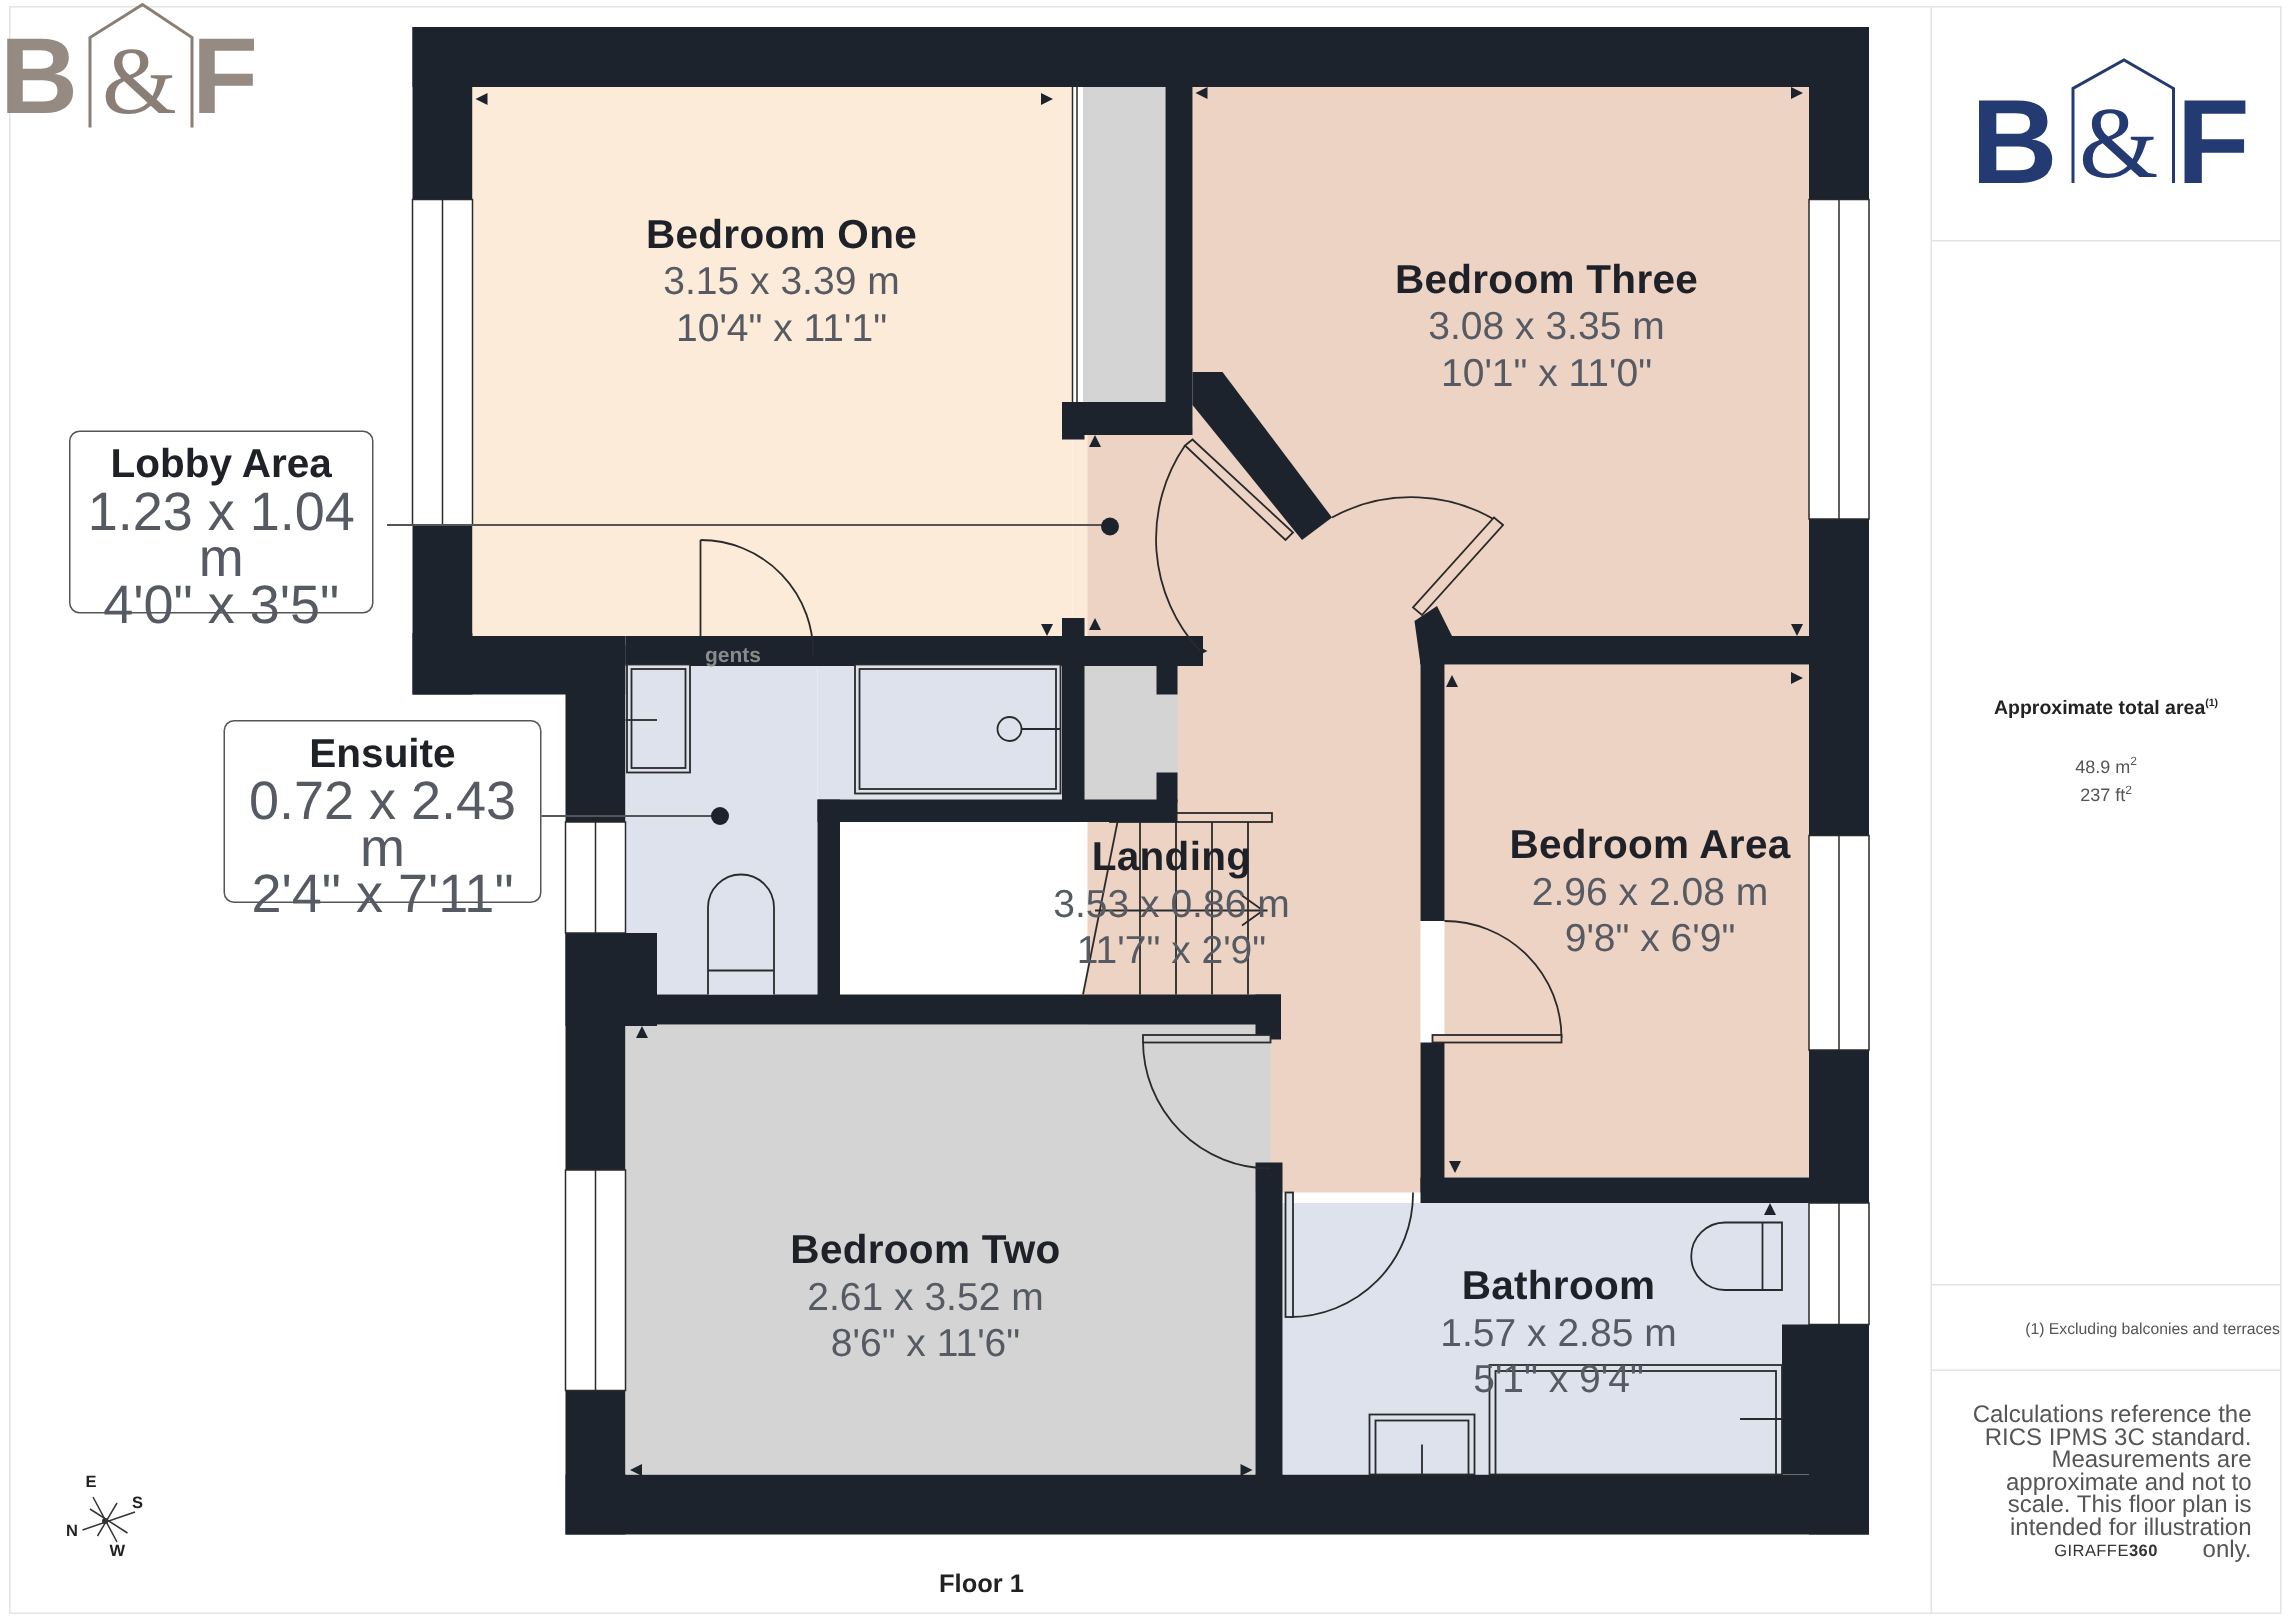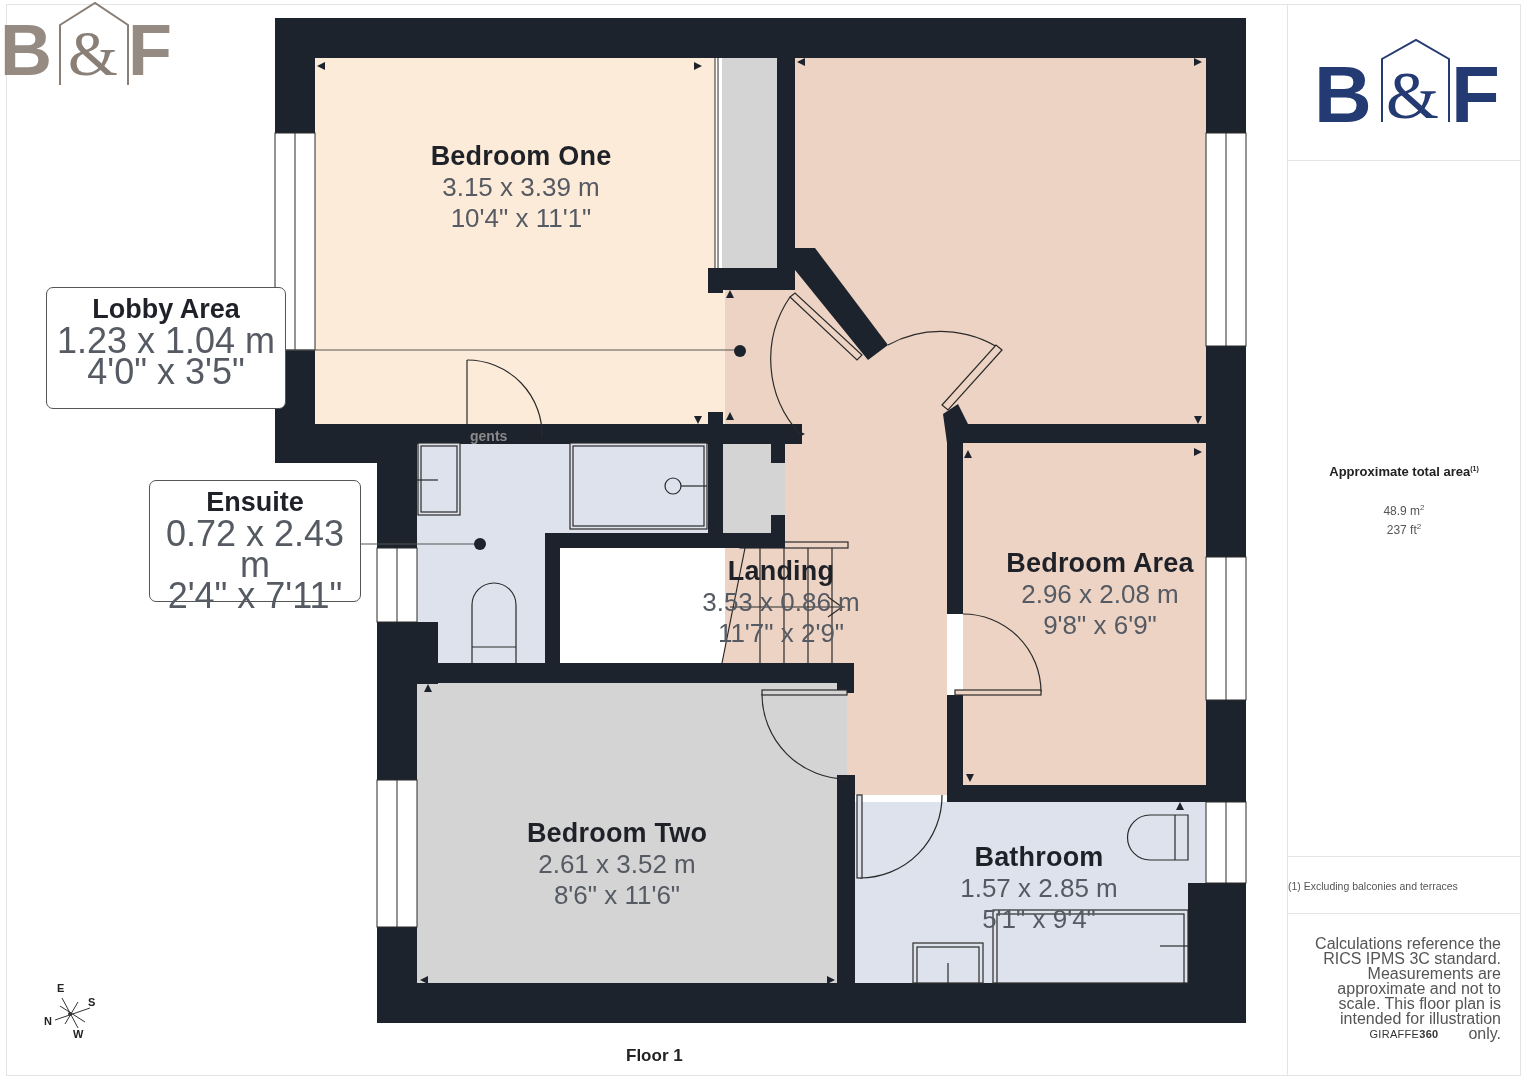--- a/index.html
+++ b/index.html
@@ -7,21 +7,21 @@
   .frame{position:absolute;left:6px;top:4px;width:1515px;height:1072px;border:1px solid #e4e4e4;box-sizing:border-box;}
   .plan-area{position:absolute;left:0;top:0;width:1287px;height:1080px;}
   .plan-area svg{position:absolute;left:0;top:0;}
   .side{position:absolute;left:1287px;top:4px;width:233px;height:1072px;border-left:1px solid #e4e4e4;box-sizing:border-box;}
   .side .logo{position:absolute;left:0;top:0;width:100%;height:156px;border-bottom:1px solid #e4e4e4;}
   .side .area{position:absolute;left:0;top:460px;width:100%;text-align:center;}
   .side .area .lbl{font-weight:bold;font-size:13px;color:#222;}
   .side .area .lbl sup{font-size:7px;}
   .side .area .val{font-size:12px;color:#555;margin-top:24px;}
   .side .area .val2{font-size:12px;color:#555;margin-top:4px;}
-  .side .note{position:absolute;left:0;top:852px;width:100%;height:58px;border-top:1px solid #e4e4e4;border-bottom:1px solid #e4e4e4;box-sizing:border-box;text-align:left;font-size:10.5px;color:#555;line-height:58px;}
+  .side .note{position:absolute;left:0;top:852px;width:100%;height:58px;border-top:1px solid #e4e4e4;border-bottom:1px solid #e4e4e4;box-sizing:border-box;text-align:right;font-size:10.5px;color:#555;line-height:58px;}
   .side .disc{position:absolute;left:20px;top:932px;width:193px;text-align:right;font-size:16px;color:#555;line-height:15px;}
   .side .brand{position:absolute;left:0;top:1024px;width:100%;text-align:center;font-size:11px;color:#333;letter-spacing:0.3px;}
   .side .brand b{font-weight:bold;}
   .room-label{position:absolute;text-align:center;transform:translateX(-50%);white-space:nowrap;}
   .room-label .name{font-weight:bold;font-size:27px;color:#1f2128;letter-spacing:0.2px;}
   .room-label .dim{font-size:26px;color:#555a63;line-height:31px;}
   .callout{position:absolute;border:1.5px solid #555;border-radius:7px;background:#fff;text-align:center;box-sizing:border-box;}
   .callout .name{font-weight:bold;font-size:27px;color:#1f2128;margin-top:6px;}
   .callout .dim{font-size:36px;color:#555a63;line-height:31px;}
   .floor-label{position:absolute;left:626px;top:1046px;font-size:17px;font-weight:bold;color:#222;}
@@ -184,20 +184,25 @@
     <text x="68" y="75" font-family="Liberation Serif, serif" font-size="64" fill="#8a7f76">&amp;</text>
     <text x="128" y="75" font-family="Liberation Sans, sans-serif" font-weight="bold" font-size="72" fill="#8a7f76" opacity="0.9">F</text>
   </svg>
   <div style="position:absolute;left:470px;top:428px;font-size:14px;color:#8a8a8a;font-weight:bold;">gents</div>
 
   <div class="room-label" style="left:521px;top:141px;">
     <div class="name">Bedroom One</div>
     <div class="dim">3.15 x 3.39 m</div>
     <div class="dim">10'4" x 11'1"</div>
   </div>
+  <div class="room-label" style="left:1031px;top:171px;">
+    <div class="name">Bedroom Three</div>
+    <div class="dim">3.08 x 3.35 m</div>
+    <div class="dim">10'1" x 11'0"</div>
+  </div>
   <div class="room-label" style="left:781px;top:556px;">
     <div class="name">Landing</div>
     <div class="dim">3.53 x 0.86 m</div>
     <div class="dim">11'7" x 2'9"</div>
   </div>
   <div class="room-label" style="left:1100px;top:548px;">
     <div class="name">Bedroom Area</div>
     <div class="dim">2.96 x 2.08 m</div>
     <div class="dim">9'8" x 6'9"</div>
   </div>
@@ -205,21 +210,21 @@
     <div class="name">Bedroom Two</div>
     <div class="dim">2.61 x 3.52 m</div>
     <div class="dim">8'6" x 11'6"</div>
   </div>
   <div class="room-label" style="left:1039px;top:842px;">
     <div class="name">Bathroom</div>
     <div class="dim">1.57 x 2.85 m</div>
     <div class="dim">5'1" x 9'4"</div>
   </div>
 
-  <div class="callout" style="left:46px;top:287px;width:240px;height:122px;">
+  <div class="callout" style="left:46px;top:287px;width:203px;height:122px;">
     <div class="name">Lobby Area</div>
     <div class="dim">1.23 x 1.04 m</div>
     <div class="dim">4'0" x 3'5"</div>
   </div>
   <div class="callout" style="left:149px;top:480px;width:212px;height:122px;">
     <div class="name">Ensuite</div>
     <div class="dim">0.72 x 2.43 m</div>
     <div class="dim">2'4" x 7'11"</div>
   </div>
 

